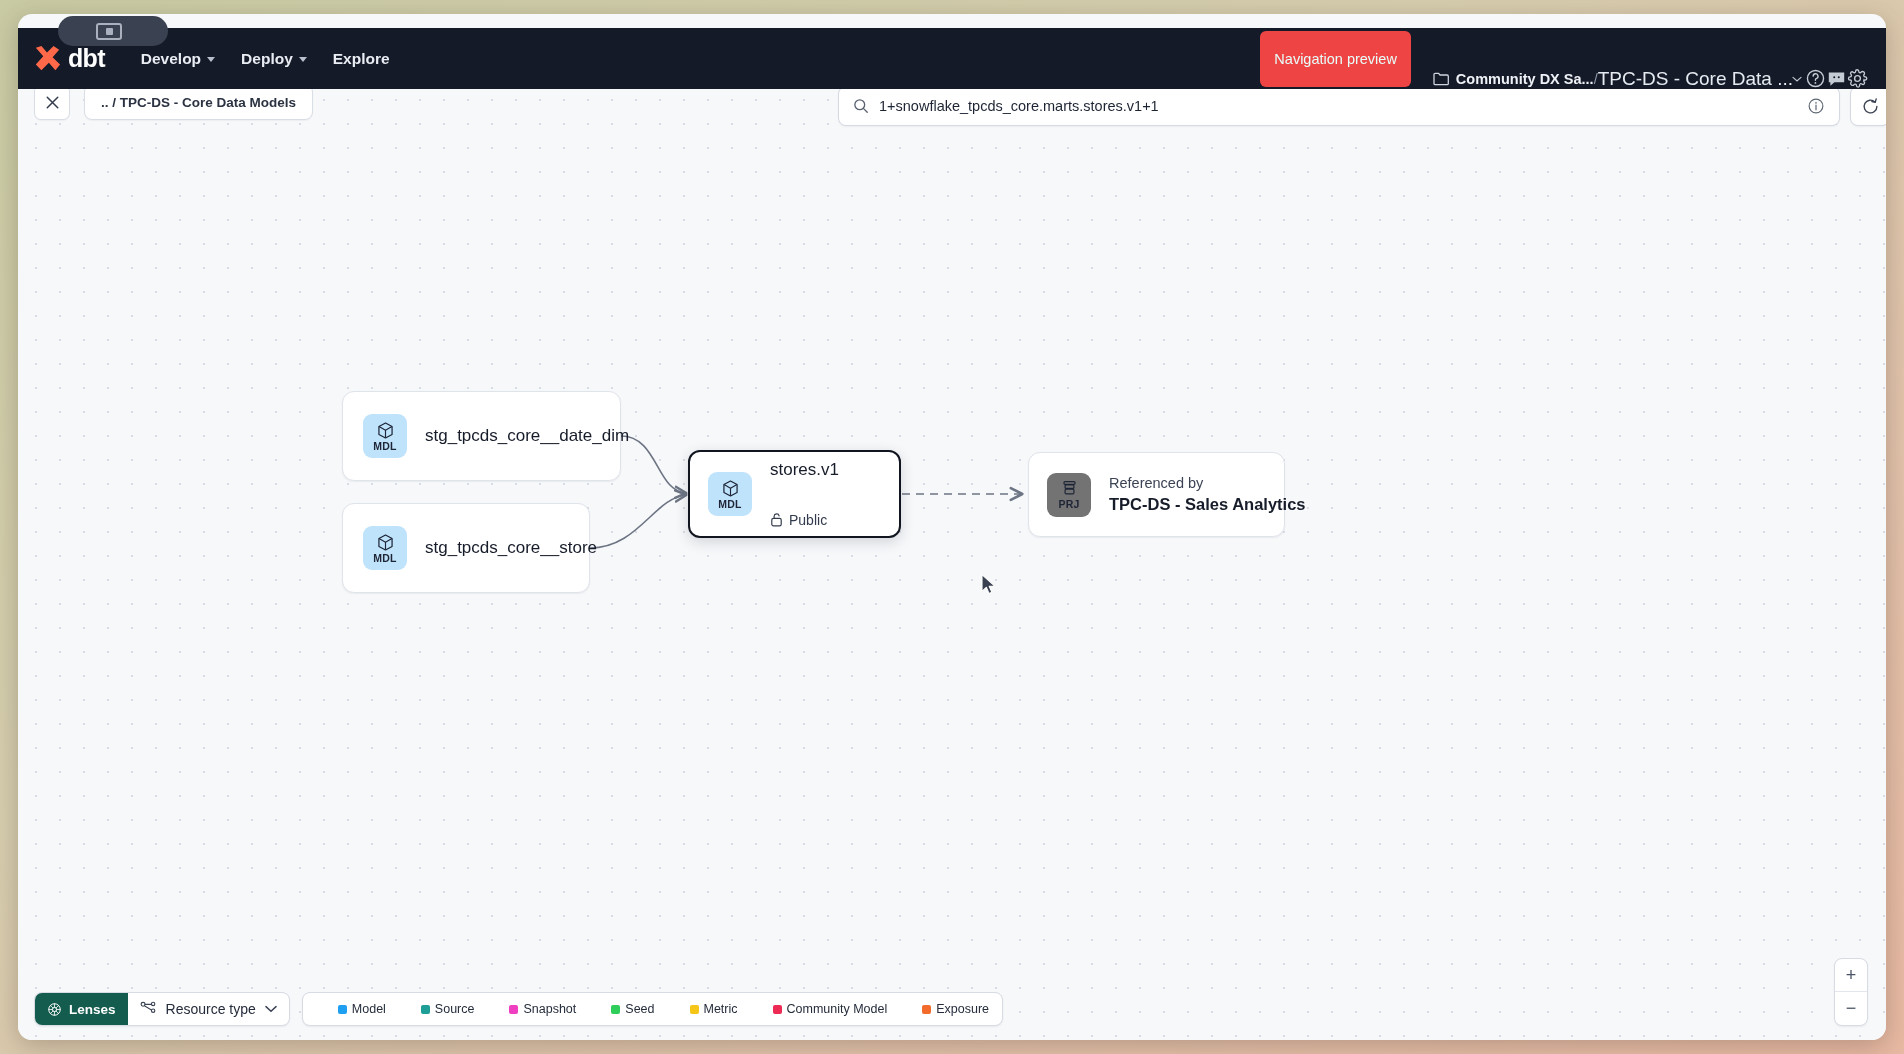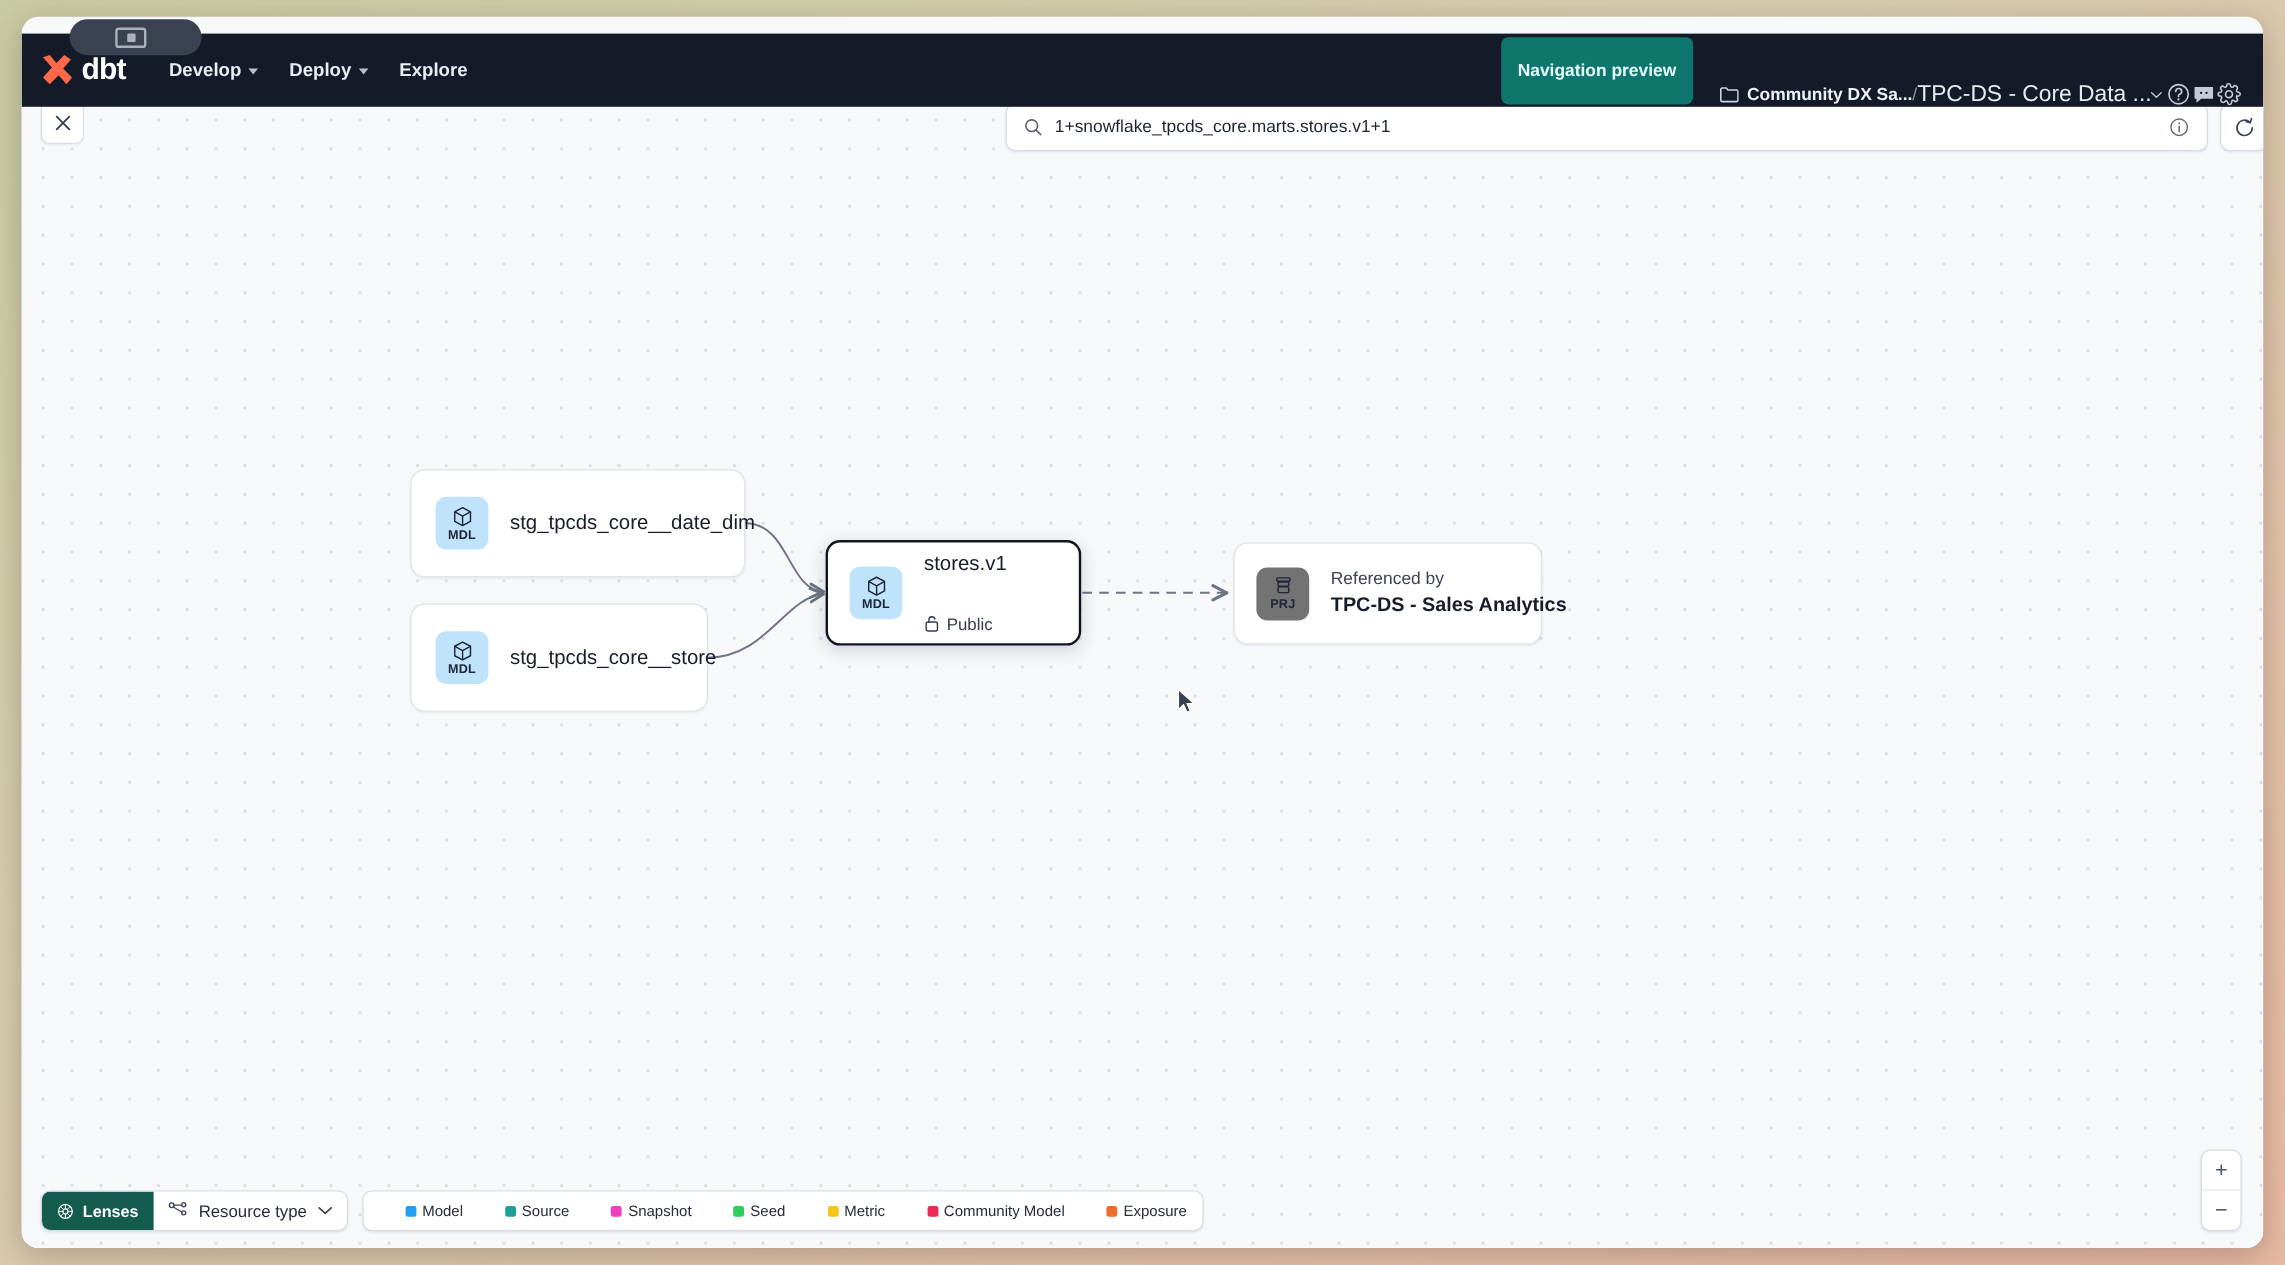--- a/index.html
+++ b/index.html
@@ -56,22 +56,22 @@
   }
   .navlink {
     color:#e9ecf2; font-size: 15.5px; font-weight: 600;
     padding: 6px 10px; margin-right: 6px;
     display:flex; align-items:center; gap:6px;
     border-radius: 5px; cursor: pointer;
   }
   .caret { width:0;height:0;border-left:4.5px solid transparent;border-right:4.5px solid transparent;border-top:5px solid #b9c0cc; margin-top:2px; }
   .nav-spacer { flex: 1; }
   .nav-pill {
-    background:#0f766e; color:#e6fffb;
-    font-size: 14.5px; font-weight: 700;
+    background:#ef4444; color:#e6fffb;
+    font-size: 14.5px; font-weight: 400;
     padding: 20px 14px; border-radius: 6px; cursor:pointer;
     white-space: nowrap;
   }
   .nav-right { display:flex; align-items:center; gap: 0; margin-left: 22px; color:#e3e7ee;margin-top:40px; }
   .crumb {
     display:flex; align-items:center; gap:7px;
     font-size: 14.5px; font-weight: 700; color:#eef1f6;
     cursor:pointer; white-space: nowrap;
   }
   .crumb-sep { color:#8f98a8; font-size: 14.5px; font-weight: 400; }
@@ -419,20 +419,21 @@
         <div class="zbtn">−</div>
       </div>
     </div>
 
     <div id="toolbar">
       <div class="tb-btn">
         <svg width="15" height="15" viewBox="0 0 16 16">
           <path d="M2.4 2.4 L13.6 13.6 M13.6 2.4 L2.4 13.6" stroke="#343c4e" stroke-width="1.6" stroke-linecap="round"></path>
         </svg>
       </div>
+      <div class="breadcrumb-chip">.. / TPC-DS - Core Data Models</div>
 
       <div class="search-group">
         <div class="search-box">
           <svg width="16" height="16" viewBox="0 0 18 18">
             <circle cx="7.6" cy="7.6" r="5.5" fill="none" stroke="#59616f" stroke-width="1.5"></circle>
             <path d="M11.7 11.7 L16 16" stroke="#59616f" stroke-width="1.5" stroke-linecap="round"></path>
           </svg>
           <input class="search-val" value="1+snowflake_tpcds_core.marts.stores.v1+1" style="">
           <svg width="18" height="18" viewBox="0 0 22 22">
             <circle cx="11" cy="11" r="8.4" fill="none" stroke="#5e6775" stroke-width="1.4"></circle>

